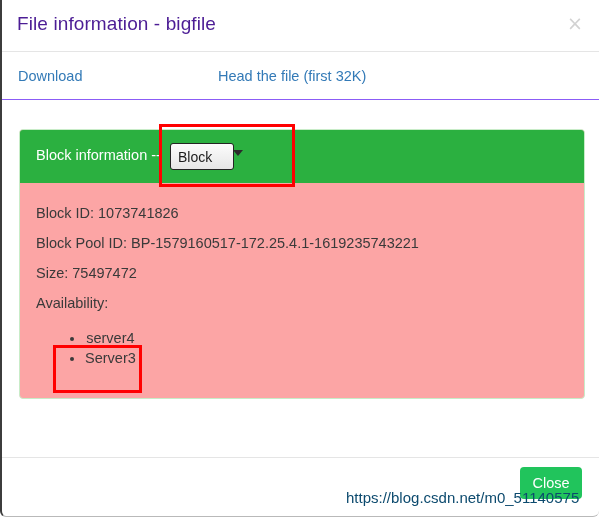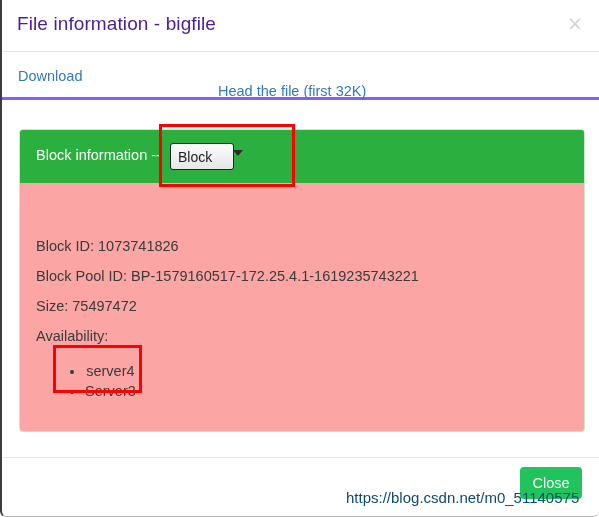--- a/index.html
+++ b/index.html
@@ -62,34 +62,34 @@
     cursor: pointer;
     font-family: "DejaVu Sans", sans-serif;
     user-select: none;
   }
 
   
   .link-row {
     position: relative;
     height: 48px;
     box-sizing: border-box;
-    border-bottom: 3px solid #8b5cf6;
+    border-bottom: 1px solid #8b5cf6;
     text-align: center;
   }
   .file-link {
     position: absolute;
     top: 16px;
     font-size: 14.5px;
     color: #337ab7;
     text-decoration: none;
     white-space: nowrap;
     cursor: pointer;
   }
   .link-download { left: 16px; }
-  .link-head     { left: 216px; margin-top: 15px; }
+  .link-head     { left: 216px; }
   .link-tail     { left: 416px; }
 
   
   .panel {
     position: absolute;
     left: 17px;
     top: 129px;
     width: 566px;
     box-sizing: border-box;
     border: 1px solid #c8ecc8;
@@ -138,21 +138,20 @@
     top: 20px;
     width: 0; height: 0;
     border-left: 5px solid transparent;
     border-right: 5px solid transparent;
     border-top: 6px solid #2b2b2b;
     pointer-events: none;
   }
 
   .panel-body {
     padding: 15px 0 24px 16px;
-    margin-top: 33px;
   }
   .info-line {
     font-size: 14.5px;
     color: #3a3a3a;
     line-height: 30px;
     white-space: nowrap;
   }
   .avail-list {
     margin: 4px 0 0 0;
     padding: 0 0 0 18px;

